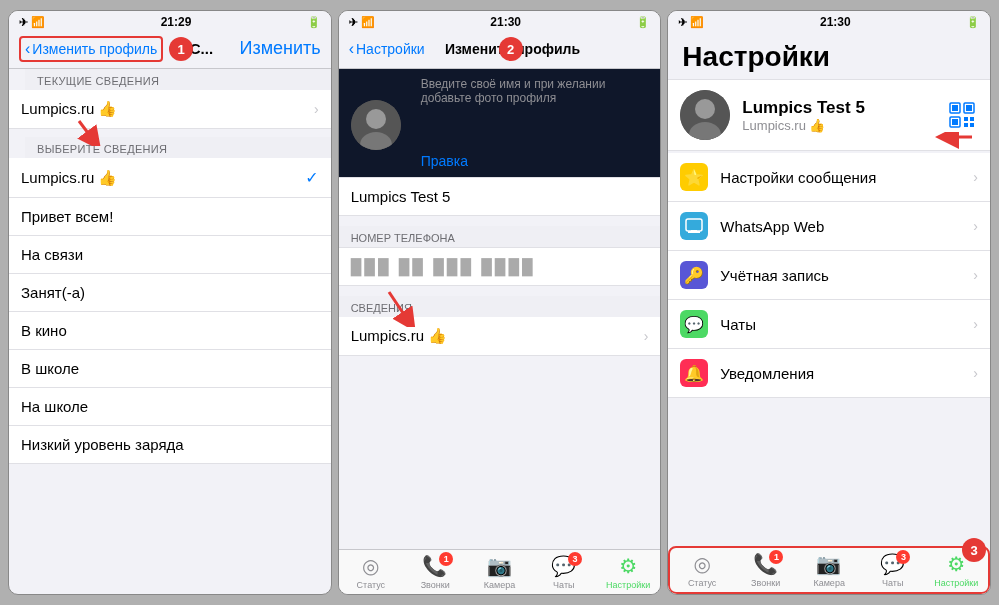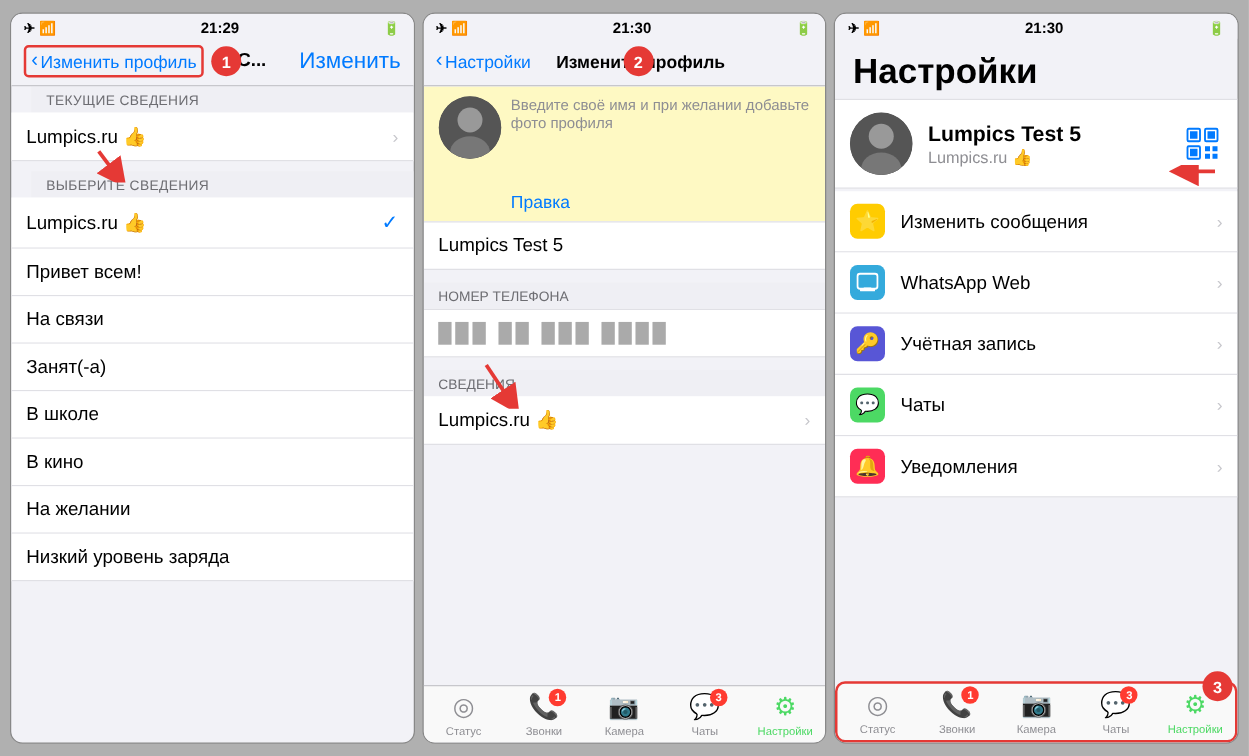--- a/index.html
+++ b/index.html
@@ -322,27 +322,27 @@
       <div class="list-item">
         <span>Привет всем!</span>
       </div>
       <div class="list-item">
         <span>На связи</span>
       </div>
       <div class="list-item">
         <span>Занят(-а)</span>
       </div>
       <div class="list-item">
+        <span>В кино</span>
+      </div>
+      <div class="list-item">
         <span>В школе</span>
       </div>
       <div class="list-item">
-        <span>В кино</span>
-      </div>
-      <div class="list-item">
-        <span>На желании</span>
+        <span>На школе</span>
       </div>
       <div class="list-item">
         <span>Низкий уровень заряда</span>
       </div>
     </div>
   </div>
 
   <div class="screen">
 
     <div class="status-bar">
@@ -359,21 +359,21 @@
       <span style="font-size:14px;font-weight:600;">Изменить профиль</span>
       <span style="width:50px;"></span>
 
       <div class="annotation-circle" style="top:6px; left:160px;">
         <span>2</span>
       </div>
     </div>
 
     <div class="screen2-content">
 
-      <div style="background:#fef9c3; padding:8px 12px 4px; display:flex; gap:8px; align-items:flex-start;">
+      <div style="background:#0f172a; padding:8px 12px 4px; display:flex; gap:20px; align-items:center;">
         <div class="avatar">
           <svg viewBox="0 0 50 50" xmlns="http://www.w3.org/2000/svg">
             <circle cx="25" cy="25" r="25" fill="#555"></circle>
             <circle cx="25" cy="19" r="10" fill="#999"></circle>
             <ellipse cx="25" cy="45" rx="16" ry="13" fill="#777"></ellipse>
           </svg>
         </div>
         <div style="flex:1;">
           <div class="edit-hint" style="padding:0;background:transparent;font-size:12px;color:#8e8e93;">Введите своё имя и при желании добавьте фото профиля</div>
           <div class="edit-link" style="padding:4px 0;background:transparent;">Правка</div>
@@ -477,21 +477,21 @@
               <path d="M0,0 L8,4 L0,8 Z" fill="#e53935"></path>
             </marker>
           </defs>
           <line x1="40" y1="5" x2="15" y2="5" stroke="#e53935" stroke-width="3" marker-end="url(#arrow3)"></line>
         </svg>
       </div>
 
       <div style="margin-top:2px;">
         <div class="settings-item">
           <div class="settings-icon" style="background:#ffcc00;">⭐</div>
-          <span>Изменить сообщения</span>
+          <span>Настройки сообщения</span>
           <span class="chevron">›</span>
         </div>
         <div class="settings-item">
           <div class="settings-icon" style="background:#34aadc;">
             <svg width="18" height="18" viewBox="0 0 18 18" fill="none">
               <rect x="1" y="2" width="16" height="12" rx="2" stroke="white" stroke-width="1.5" fill="none"></rect>
               <rect x="3" y="14" width="12" height="2" fill="white" rx="0.5"></rect>
               <rect x="6" y="13" width="6" height="2" fill="white"></rect>
             </svg>
           </div>

